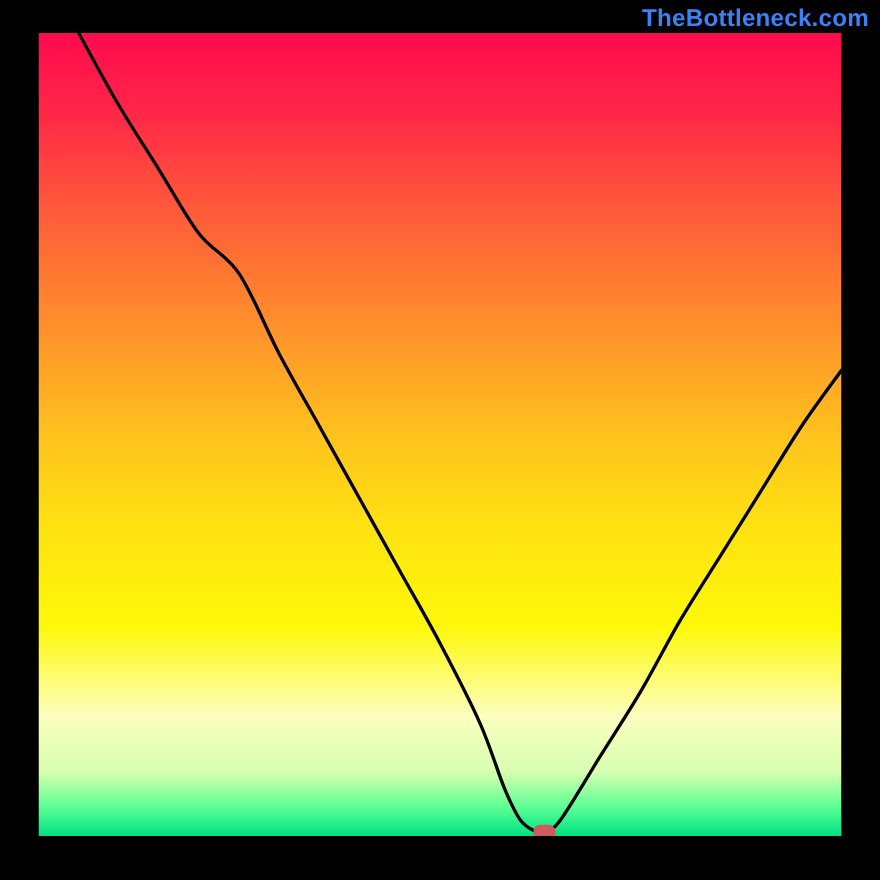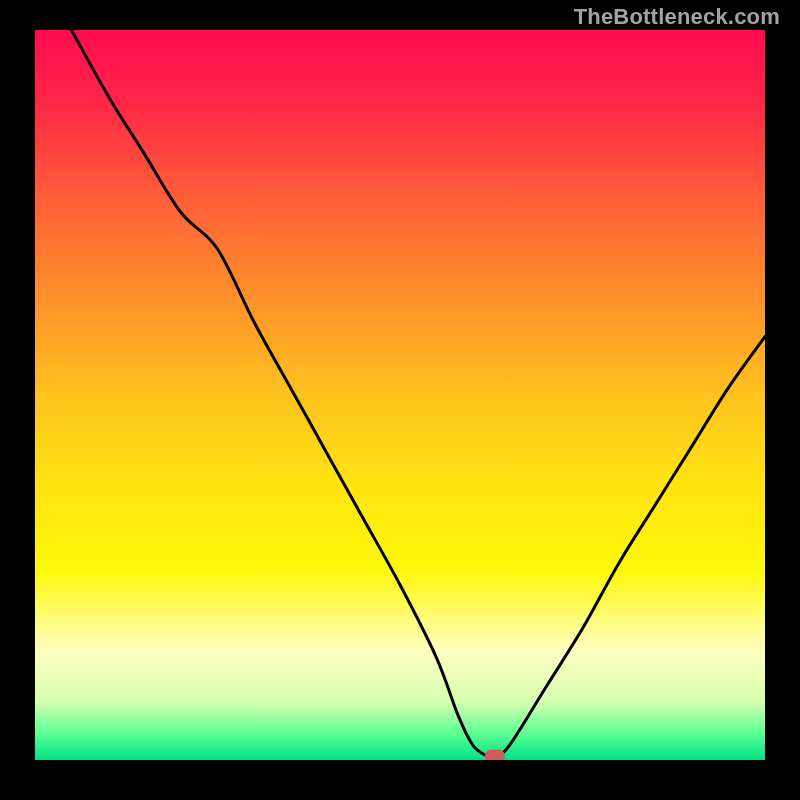--- a/index.html
+++ b/index.html
@@ -11,22 +11,22 @@
     overflow: hidden;
   }
   .container {
     position: relative;
     width: 800px;
     height: 800px;
   }
   .watermark {
     position: absolute;
     top: 4px;
-    right: 20px;
-    color: #a3a3a3;
+    right: 10px;
+    color: #3b82f6;
     font-family: Arial, Helvetica, sans-serif;
     font-size: 22px;
     font-weight: 600;
     letter-spacing: 0.2px;
     z-index: 10;
     user-select: none;
   }
   .plot-area {
     position: absolute;
     left: 35px;

